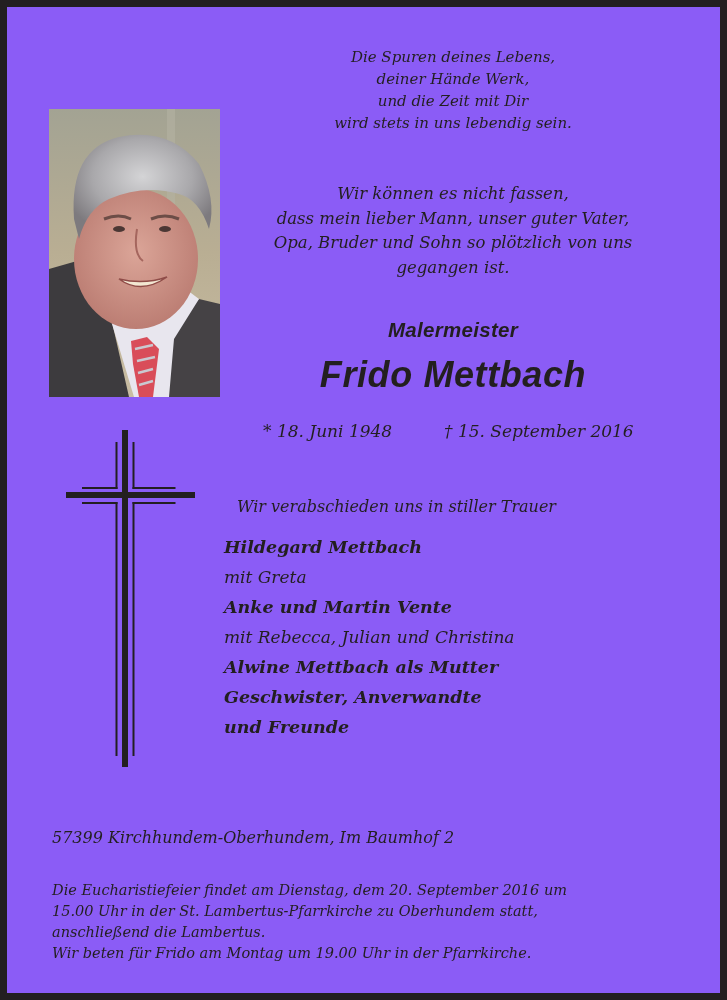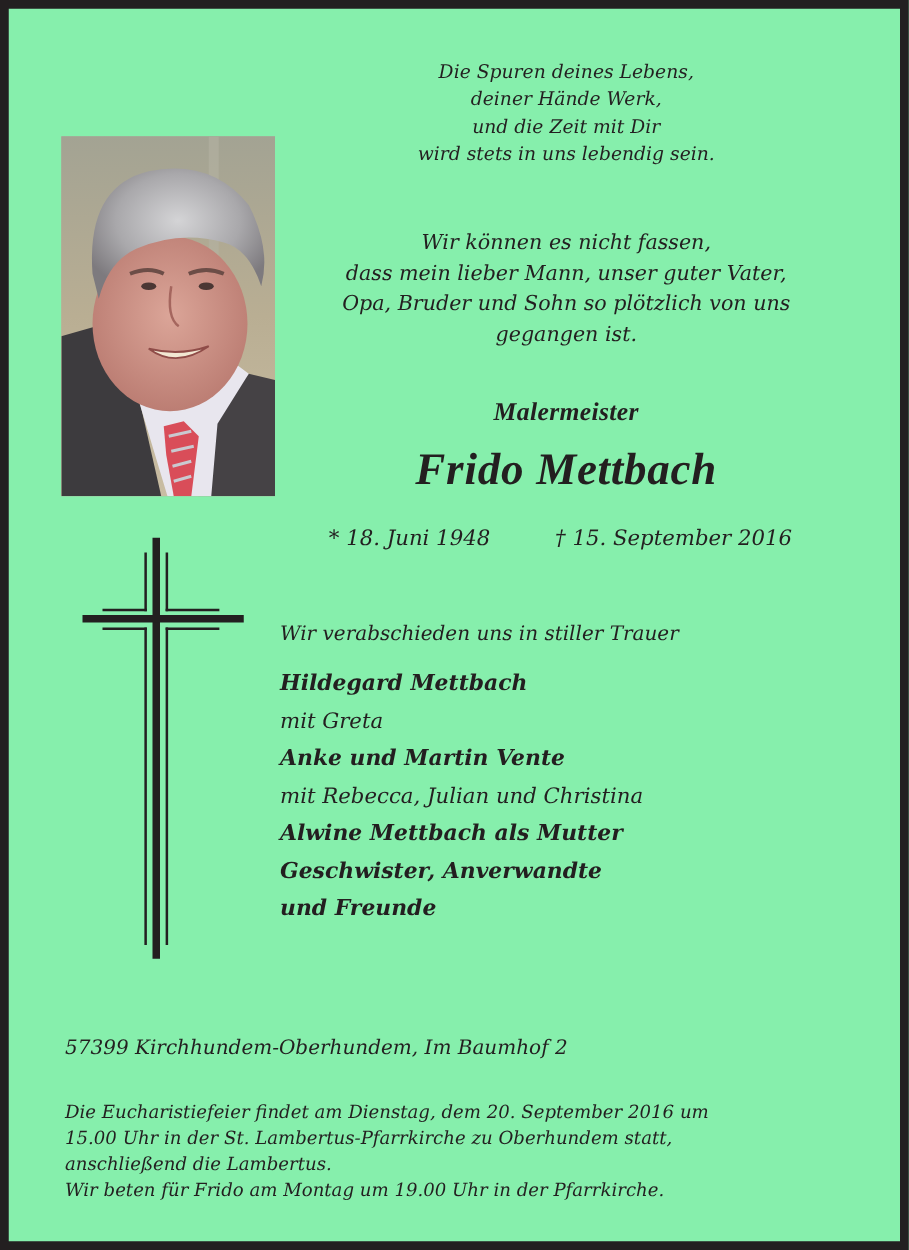--- a/index.html
+++ b/index.html
@@ -4,54 +4,54 @@
 <style>
   html, body { margin: 0; padding: 0; }
   body {
     width: 727px; height: 1000px; position: relative; overflow: hidden;
     background: #231f20;
     font-family: "DejaVu Serif", "Liberation Serif", serif;
     color: #231f20;
   }
   .card {
     position: absolute; left: 7px; top: 7px; width: 713px; height: 986px;
-    background: #86efac;
+    background: #8b5cf6;
   }
   .poem {
     position: absolute; left: 250px; width: 392px; text-align: center;
     font-style: italic; font-size: 15px; line-height: 22px;
     font-family: "DejaVu Serif", serif;
   }
   .poem.first { top: 39px; }
   .poem.second { top: 175px; left: 225px; width: 442px; font-size: 16.5px; line-height: 24.5px; }
   .poem div { white-space: nowrap; }
 
   .title {
     position: absolute; left: 225px; width: 442px; text-align: center;
     font-weight: bold; font-style: italic; white-space: nowrap;
-    font-family: Liberation Serif, serif;
+    font-family: Liberation Sans, sans-serif;
   }
   .profession { top: 308px; font-size: 20.5px; line-height: 30px; letter-spacing: 0.3px; }
   .name { top: 343px; font-size: 36px; line-height: 50px; letter-spacing: 0.6px; }
 
   .dates {
     position: absolute; top: 411px; font-style: italic; font-size: 17px; line-height: 26px; white-space: nowrap;
   }
   .dates.birth { left: 244px; margin-left: 12px; }
   .dates.death { left: 437px; }
 
   .photo {
     position: absolute; left: 42px; top: 102px; width: 171px; height: 288px; overflow: hidden;
     background: linear-gradient(180deg, #a7a596 0%, #b3ac95 40%, #c4b79d 70%, #b8ad98 100%);
   }
 
   .mourners {
     position: absolute; left: 217px; top: 487px; white-space: nowrap;
   }
-  .mourners .intro { font-style: italic; font-size: 16px; line-height: 26px; height: 38px; }
+  .mourners .intro { font-style: italic; font-size: 16px; line-height: 26px; height: 38px; margin-left: 13px; }
   .mourners .line { font-size: 17.5px; line-height: 30px; height: 30px; }
   .mourners .line.bold { font-weight: bold; font-style: italic; }
   .mourners .line.plain { font-style: italic; font-size: 17px; }
 
   .address {
     position: absolute; left: 45px; top: 819px; font-style: italic; font-size: 16px; line-height: 24px; white-space: nowrap;
   }
   .service {
     position: absolute; left: 45px; top: 873px; font-style: italic; font-size: 14.5px; line-height: 21px;
     width: 660px;

